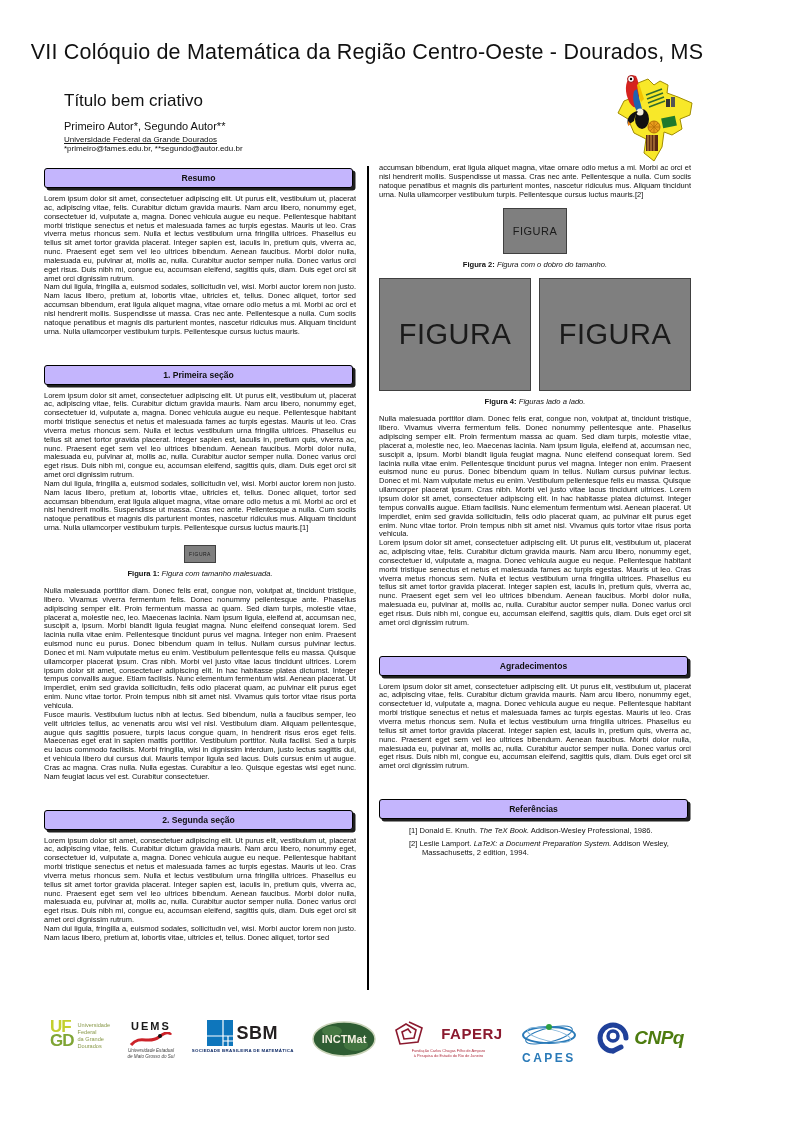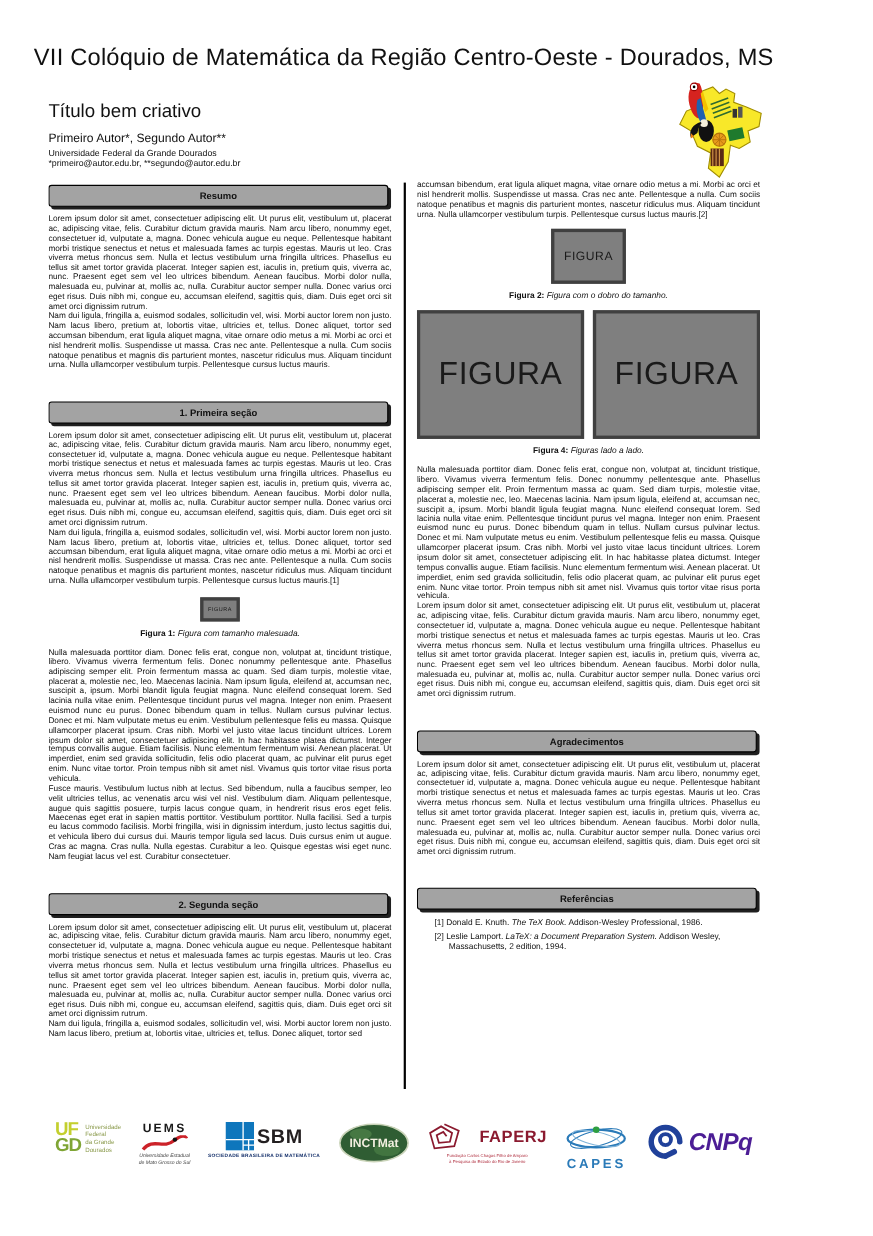--- a/index.html
+++ b/index.html
@@ -1,50 +1,50 @@
 <!DOCTYPE html>
 <html><head>
 <meta charset="utf-8">
 <style>
   html,body{margin:0;padding:0;background:#fff;}
   body{width:794px;height:1124px;font-family:"Liberation Sans",sans-serif;color:#111;}
   .poster{position:relative;width:734px;height:1124px;background:#fff;overflow:hidden;}
 
   
   .conf-title{margin:0;padding-top:40px;text-align:center;font-size:21.5px;font-weight:normal;letter-spacing:.2px;}
-  .head-row{position:relative;margin:26px 44px 0 44px;}
+  .head-row{position:relative;margin:26px 44px 0 64px;}
   .poster-title{margin:0;font-size:17px;font-weight:normal;}
   .authors{margin-top:9px;font-size:11px;}
-  .affiliation{margin-top:3px;font-size:8px;}
+  .affiliation{margin-top:3px;font-size:8px;text-decoration:underline;}
   .emails{font-size:8px;}
   .event-logo{position:absolute;right:-6px;top:-22px;}
 
   
   .columns{position:absolute;top:160px;left:44px;right:43px;height:834px;display:flex;overflow:hidden;}
   .col{width:341px;overflow:hidden;}
   .col-rule{width:2px;background:#000;height:824px;margin:6px 10px 0 11px;flex:none;}
 
   .col p{margin:0;font-size:7.5px;line-height:1.18;text-align:justify;}
-  .sec-box{background:#a3a3a3;border:1px solid #000;border-radius:3px;
+  .sec-box{background:#c4b5fd;border:1px solid #000;border-radius:3px;
            box-shadow:2.5px 2.5px 0 #1f1f1f;text-align:center;font-weight:bold;
            font-size:8.6px;padding:4px 2px;margin:28px 3px 7px 0;}
   .sec-box.first{margin-top:8px;}
 
   figure{margin:9px 0;text-align:center;}
   .figbox{background:#7f7f7f;color:#1a1a1a;display:inline-flex;align-items:center;justify-content:center;
-          border:3px solid #404040;letter-spacing:.5px;}
+          border:1px solid #404040;letter-spacing:.5px;}
   .figbox.f1{width:30px;height:16px;font-size:5px;}
   .figbox.f2{width:62px;height:44px;font-size:11px;}
   .figbox.f3{width:16px;height:9px;font-size:2.5px;}
   .figbox.f4{width:162px;height:111px;font-size:29px;}
   .fig4-row{display:flex;gap:8px;justify-content:center;}
   figcaption{font-size:7.6px;margin-top:6px;}
   figcaption i{font-style:italic;}
 
-  .ref{font-size:7.6px;line-height:1.25;margin:2px 0 3px 2px;padding-left:27px;text-indent:-13px;}
+  .ref{font-size:7.6px;line-height:1.25;margin:2px 0 3px 16px;padding-left:27px;text-indent:-13px;}
   .ref i{font-style:italic;}
 
   
   .logos{position:absolute;left:0;right:0;top:1020px;height:84px;display:flex;
          align-items:flex-start;justify-content:space-between;padding:0 50px;}
   .logo{display:flex;flex-direction:column;align-items:center;}
 
   .ufgd{flex-direction:row;align-items:flex-start;gap:4px;}
   .ufgd-mark div{font-size:17px;font-weight:800;line-height:.82;letter-spacing:-1px;}
   .ufgd-uf{color:#c3cf2e;}
@@ -58,35 +58,35 @@
   .sbm-name{font-size:18px;font-weight:800;color:#231f20;letter-spacing:.5px;}
   .sbm-sub{font-size:4.4px;font-weight:bold;color:#0e2a66;letter-spacing:.3px;margin-top:2px;}
 
   .faperj-row{display:flex;align-items:center;gap:17px;}
   .faperj-name{font-size:15px;font-weight:800;color:#8b1a2f;letter-spacing:.5px;}
   .faperj-sub{font-size:3.9px;color:#b03040;line-height:1.3;text-align:center;margin-top:2px;}
 
   .capes-name{font-size:12px;font-weight:bold;color:#2a7ab8;letter-spacing:2.5px;margin-top:1px;}
 
   .cnpq-row{display:flex;align-items:center;gap:3px;}
-  .cnpq-name{font-size:22px;font-weight:800;font-style:italic;color:#4c1d95;letter-spacing:-.5px;}
+  .cnpq-name{font-size:19px;font-weight:800;font-style:italic;color:#4d7c0f;letter-spacing:-.5px;}
 </style>
 </head>
 <body>
 
 <div class="poster">
 
   <h1 class="conf-title">VII Colóquio de Matemática da Região Centro-Oeste - Dourados, MS</h1>
 
   <div class="head-row">
     <div>
       <h2 class="poster-title">Título bem criativo</h2>
       <div class="authors">Primeiro Autor*, Segundo Autor**</div>
       <div class="affiliation">Universidade Federal da Grande Dourados</div>
-      <div class="emails">*primeiro@autor.edu.br, **segundo@autor.edu.br</div>
+      <div class="emails">*primeiro@fames.edu.br, **segundo@autor.edu.br</div>
     </div>
 
     <svg class="event-logo" width="92" height="104" viewBox="0 0 92 104" aria-hidden="true">
       <path d="M34,14 L44,10 L50,16 L56,12 L64,16 L63,24 L74,28 L88,34 L86,46 L76,50 L78,60 L68,66 L60,63 L58,78 L50,92 L40,84 L42,70 L30,64 L24,50 L14,44 L20,32 L30,28 Z" fill="#f8e829" stroke="#a08c00" stroke-width="1"></path>
       <path d="M42,26 L58,20 M43,30 L59,24 M44,34 L60,28 M45,38 L61,32" stroke="#2f6b2f" stroke-width="1.5" fill="none"></path>
       <rect x="62" y="30" width="4" height="8" fill="#333"></rect>
       <rect x="67" y="28" width="4" height="10" fill="#555"></rect>
       <rect x="58" y="48" width="14" height="10" fill="#1f7a2d" transform="rotate(-12 65 53)"></rect>
       <circle cx="50" cy="58" r="6" fill="#e89b1c" stroke="#b5720a"></circle>
       <path d="M46,54 L54,62 M54,54 L46,62 M50,52 L50,64 M44,58 L56,58" stroke="#b5720a" stroke-width="0.8"></path>

